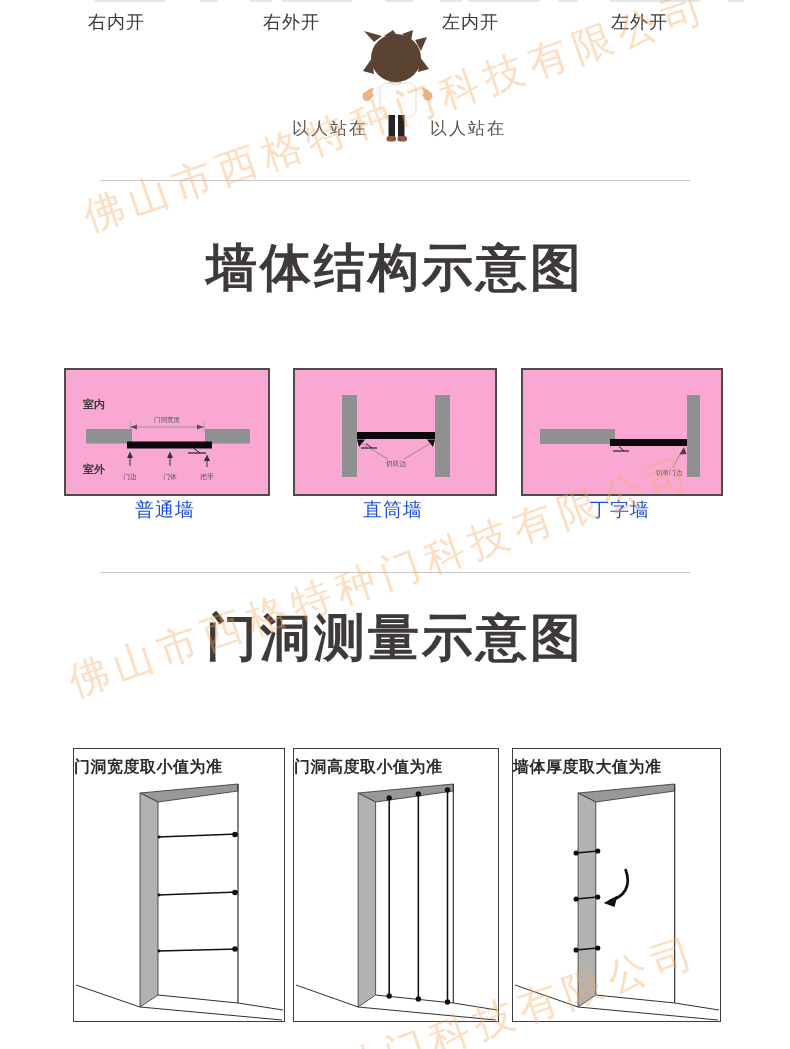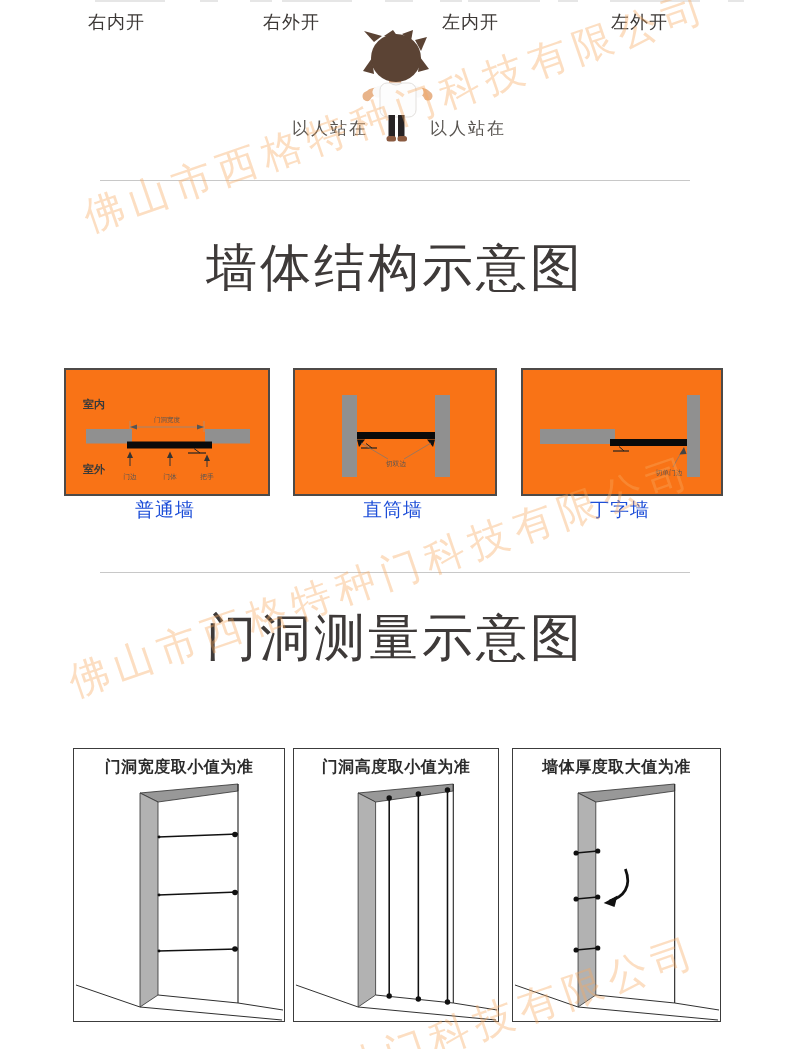--- a/index.html
+++ b/index.html
@@ -22,33 +22,33 @@
     font-size:18px;letter-spacing:1px;color:#3b3735;z-index:2;
   }
   .note-text{
     position:absolute;top:117px;font-size:17px;letter-spacing:2px;color:#595551;z-index:2;
   }
   .person{position:absolute;left:352px;top:30px;width:82px;height:113px;z-index:3;}
   
   .divider{position:absolute;left:100px;width:590px;height:1px;background:#c8c8c8;z-index:2;}
   .big-heading{
     position:absolute;left:0;width:790px;text-align:center;
-    font-size:51px;font-weight:400;letter-spacing:3px;color:#3e3a39;z-index:2;
-  }
-  
-  .wall-box{position:absolute;top:368px;height:124px;border:2px solid #4d4a48;background:#f97316;z-index:2;}
+    font-size:51px;font-weight:700;letter-spacing:3px;color:#3e3a39;z-index:2;
+  }
+  
+  .wall-box{position:absolute;top:368px;height:124px;border:2px solid #4d4a48;background:#f9a8d4;z-index:2;}
   .wall-box svg{display:block;width:100%;height:100%;}
   .wall-caption{
     position:absolute;top:497px;text-align:center;font-size:19px;
     letter-spacing:1px;color:#1d4ed8;z-index:2;
   }
   
   .meas-box{position:absolute;top:748px;height:272px;border:1.5px solid #3c3c3c;background:#fff;z-index:2;}
   .meas-header{
-    position:absolute;top:8px;left:0;width:100%;text-align:center;
+    position:absolute;top:8px;left:0;width:100%;text-align:left;
     font-size:16px;font-weight:700;color:#2b2b2b;letter-spacing:.5px;
   }
   .meas-box svg{position:absolute;left:0;top:0;width:100%;height:100%;}
   .svg-label{fill:#555;}
 </style>
 </head>
 <body>
 
 <div class="canvas">
 

